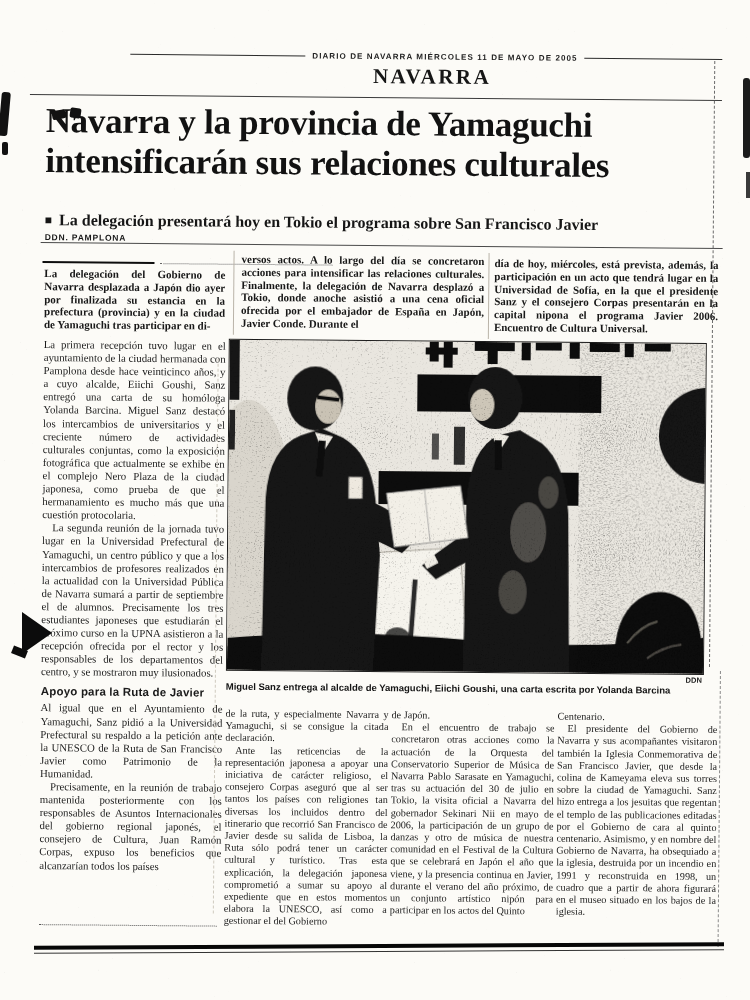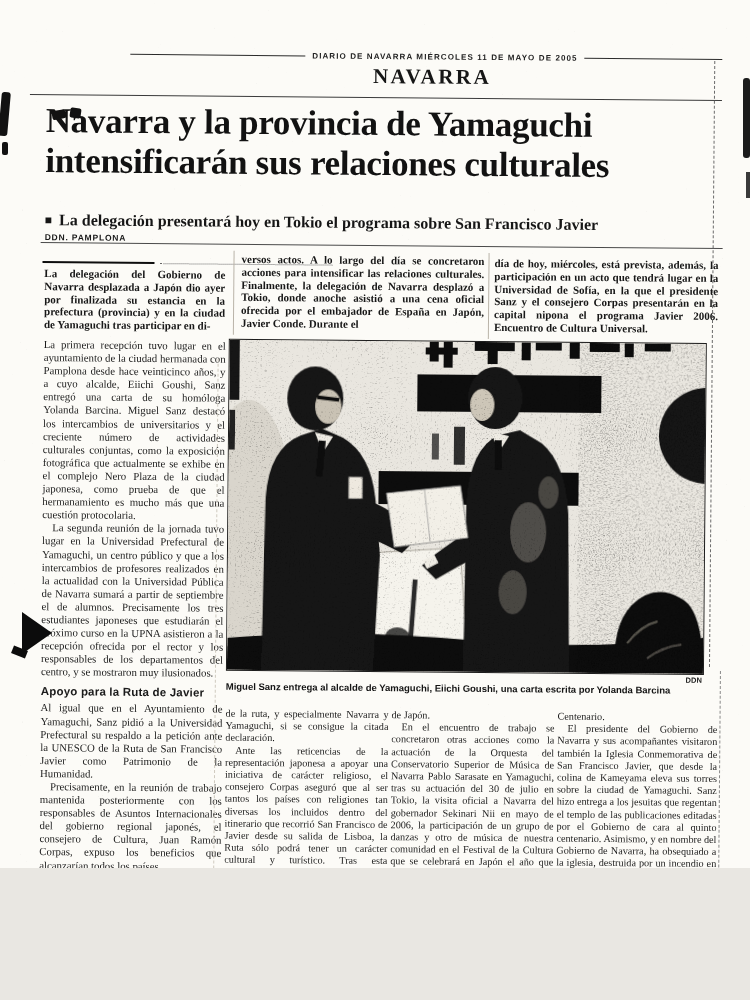--- a/index.html
+++ b/index.html
@@ -1,16 +1,16 @@
 <!DOCTYPE html>
 <html><head>
 <meta charset="utf-8">
 <style>
   html,body{margin:0;padding:0;background:#e9e7e2;}
-  .page{position:relative;width:750px;height:868px;background:#fcfbf7;overflow:hidden;
+  .page{position:relative;width:750px;height:1000px;background:#fcfbf7;overflow:hidden;
         font-family:"Liberation Serif",serif;color:#1b1b1b;}
   .abs{position:absolute;}
   #rot{position:absolute;inset:0;transform:rotate(0.5deg);transform-origin:375px 320px;}
 
   
   .masthead{left:128px;top:52px;width:592px;display:flex;align-items:center;gap:7px;
             font:700 8px "Liberation Sans",sans-serif;letter-spacing:1.1px;color:#232323;white-space:nowrap;}
   .masthead::before{content:"";flex:0 0 175px;border-top:1.6px solid #2b2b2b;}
   .masthead::after{content:"";flex:1;border-top:1.3px solid #2b2b2b;}
   .section-title{left:130px;top:64px;width:600px;text-align:center;

